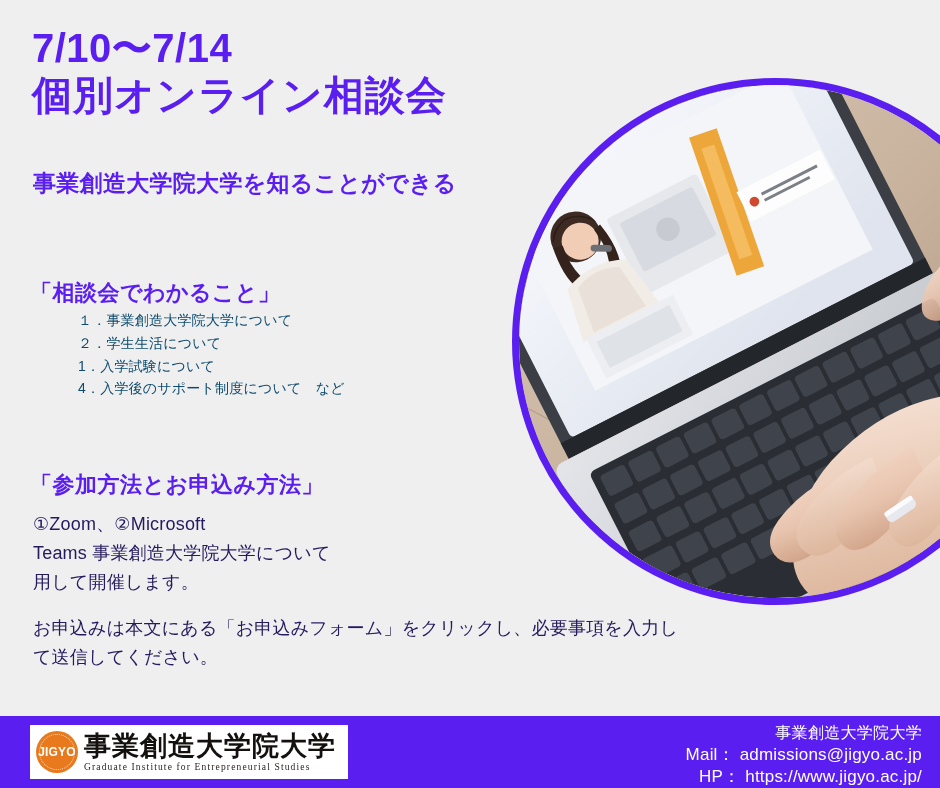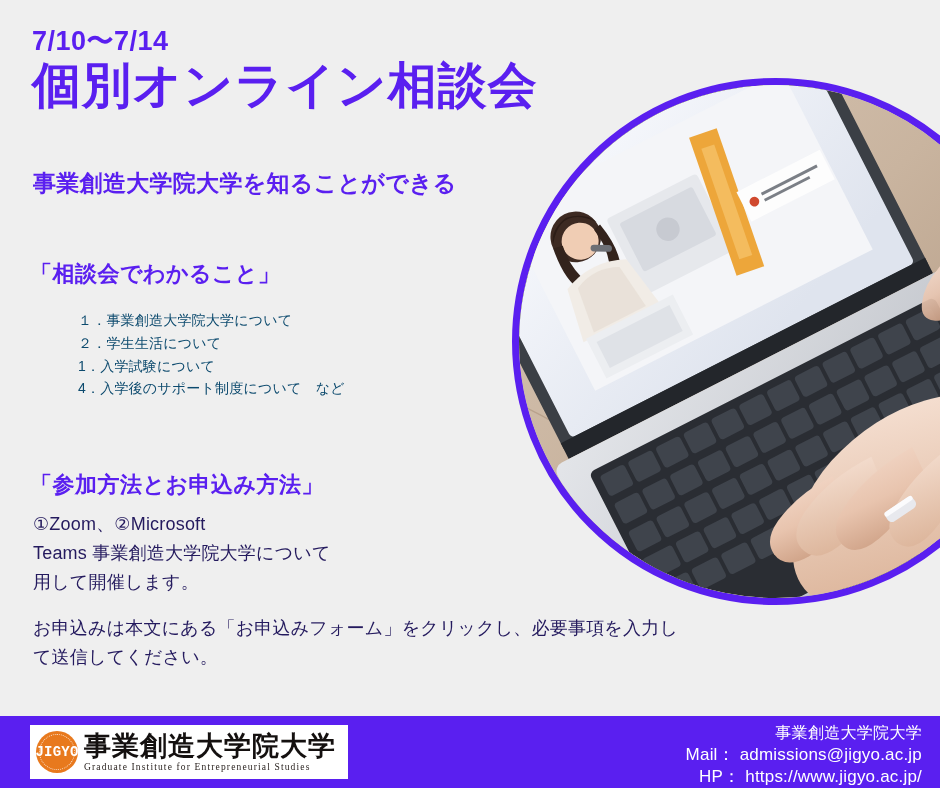--- a/index.html
+++ b/index.html
@@ -45,29 +45,29 @@
   .photo-svg { display:block; width:100%; height:100%; }
 
   
   .headline-block {
     position: absolute;
     left: 32px;
     top: 26px;
     width: 520px;
   }
   .headline-date {
-    font-size: 27px;
+    font-size: 40px;
     font-weight: bold;
     color: #5a1ff0;
     letter-spacing: 0.5px;
     line-height: 1.12;
     white-space: nowrap;
   }
   .headline-main {
-    font-size: 49px;
+    font-size: 40px;
     font-weight: bold;
     color: #5a1ff0;
     line-height: 1.22;
     letter-spacing: 1px;
     white-space: nowrap;
   }
 
   
   .subtitle-block {
     position: absolute;
@@ -86,21 +86,21 @@
 
   
   .section-heading {
     position: absolute;
     font-size: 22px;
     font-weight: bold;
     color: #5a1ff0;
     letter-spacing: 0.5px;
     white-space: nowrap;
   }
-  #heading-consult { left: 30px; top: 259px; }
+  #heading-consult { left: 30px; top: 278px; }
   #heading-apply   { left: 30px; top: 470px; }
 
   
   .topic-list {
     position: absolute;
     left: 30px;
     top: 309px;
     margin: 0;
     padding: 0;
     list-style: none;
@@ -160,27 +160,26 @@
     position: relative;
   }
   .logo-badge::after {
     content: "";
     position: absolute;
     inset: 3px;
     border-radius: 50%;
     border: 1px dotted rgba(255,255,255,0.75);
   }
   .logo-badge span {
-    font-size: 14px;
+    font-size: 12px;
     font-weight: bold;
     color: #ffffff;
     letter-spacing: 0.2px;
     position: relative;
     z-index: 2;
-    font-family: Liberation Mono, monospace;
   }
   .logo-text {
     margin-left: 6px;
     display: flex;
     flex-direction: column;
     justify-content: center;
   }
   .logo-jp {
     font-family: "Liberation Serif", "DejaVu Serif", serif;
     font-size: 27px;

